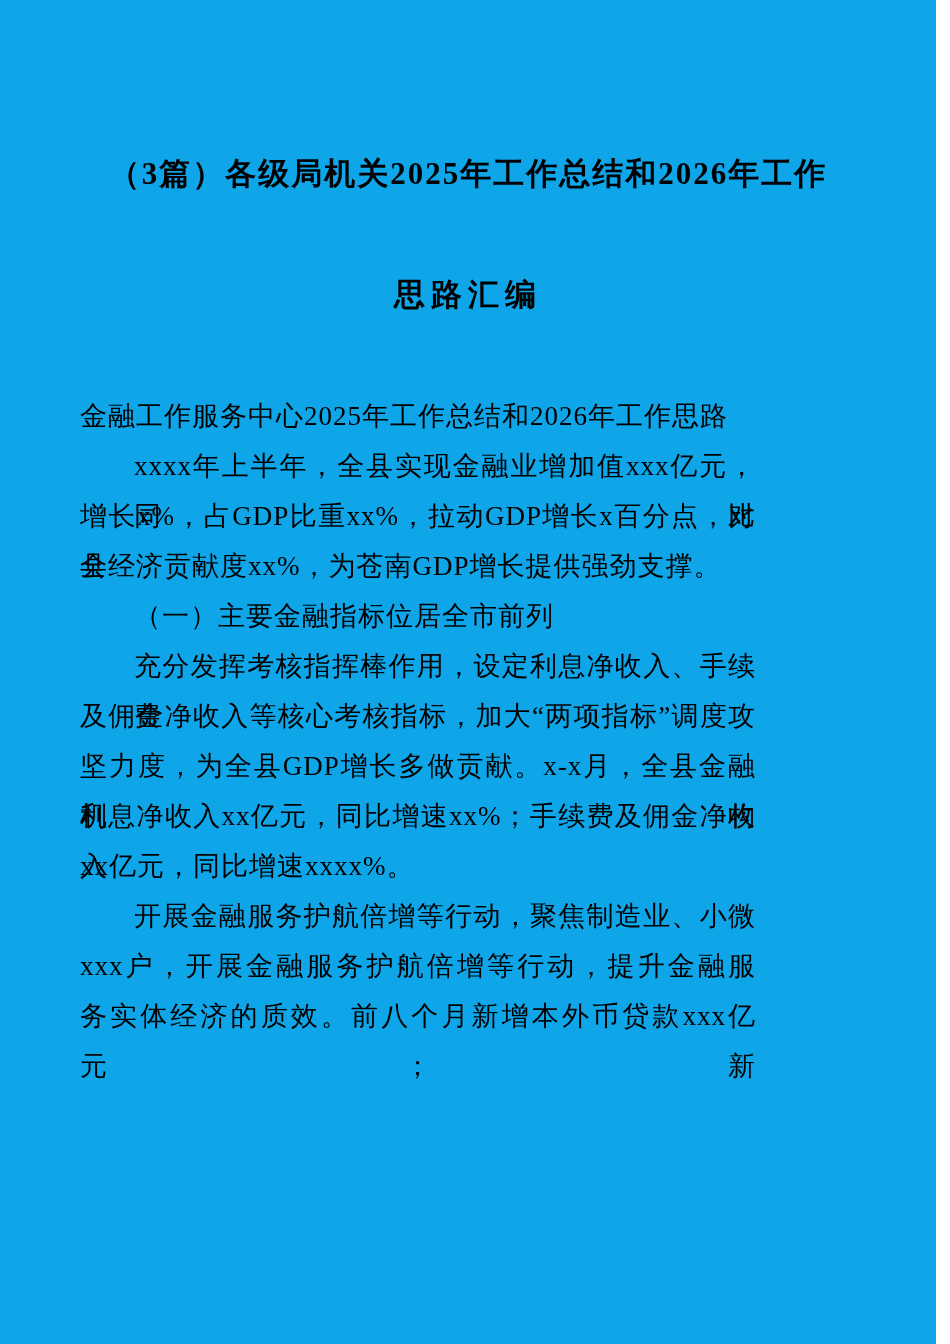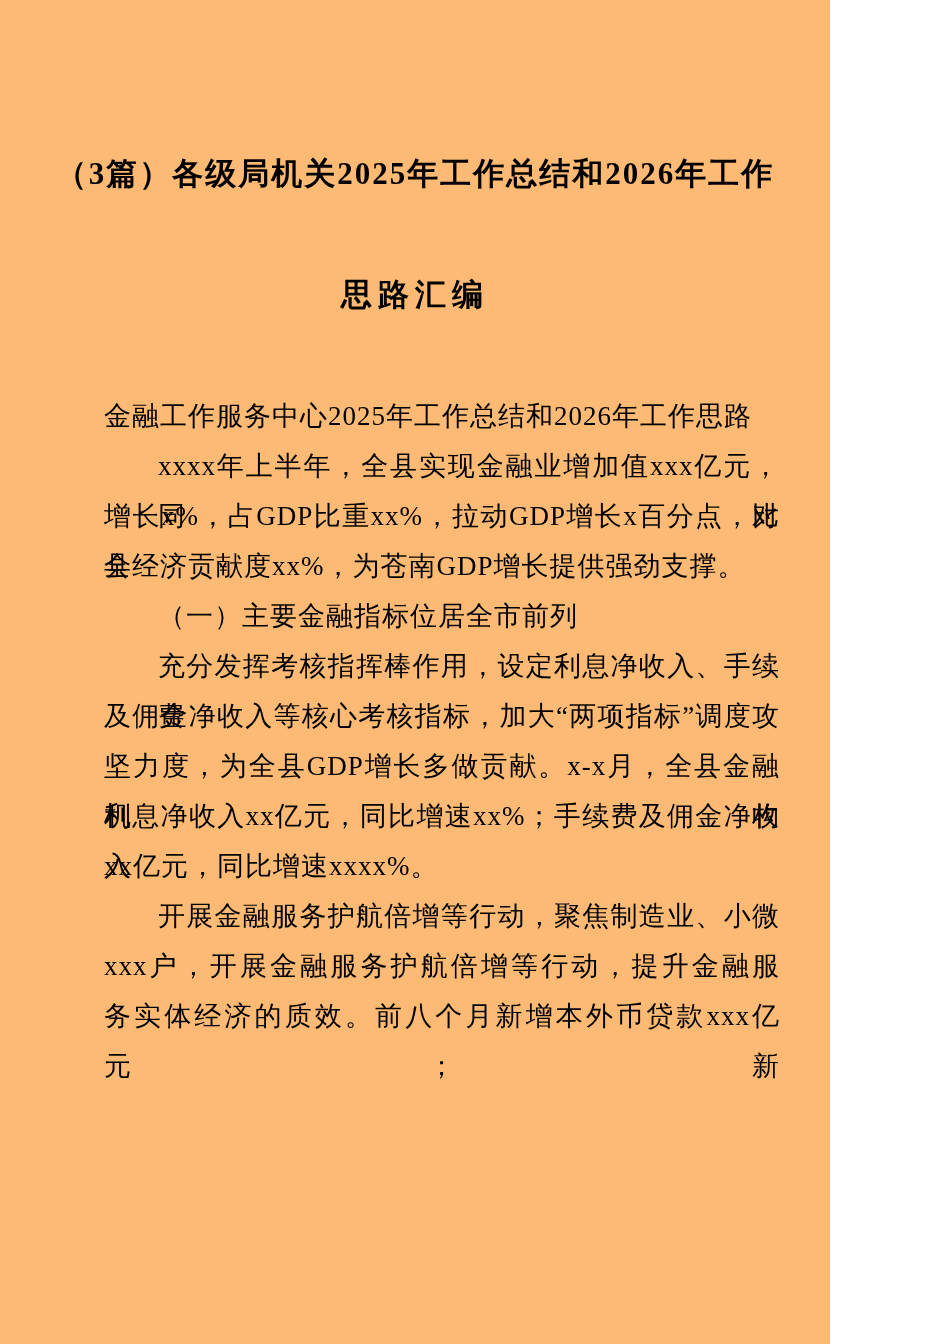--- a/index.html
+++ b/index.html
@@ -1,21 +1,21 @@
 <!DOCTYPE html>
 <html><head>
 <meta charset="utf-8">
 <style>
   * { margin: 0; padding: 0; box-sizing: border-box; }
   html, body { background: #ffffff; }
   .page {
     position: relative;
-    width: 830px;
+    width: 936px;
     height: 1344px;
-    background: #fdba74;
+    background: #0ea5e9;
     color: #000000;
     overflow: hidden;
     font-family: "Liberation Serif", "DejaVu Serif", serif;
   }
   .title-block {
     padding-top: 154px;
     text-align: center;
   }
   .title-line {
     font-size: 31px;
@@ -25,21 +25,21 @@
     letter-spacing: 2px;
     white-space: nowrap;
   }
   .title-line.second {
     margin-top: 81px;
     letter-spacing: 6px;
     text-align: center;
   }
   .body-block {
     margin-top: 76px;
-    margin-left: 104px;
+    margin-left: 80px;
     width: 676px;
   }
   .line {
     font-size: 27px;
     line-height: 50px;
     height: 50px;
     white-space: nowrap;
     letter-spacing: 1px;
   }
   .line.just {

